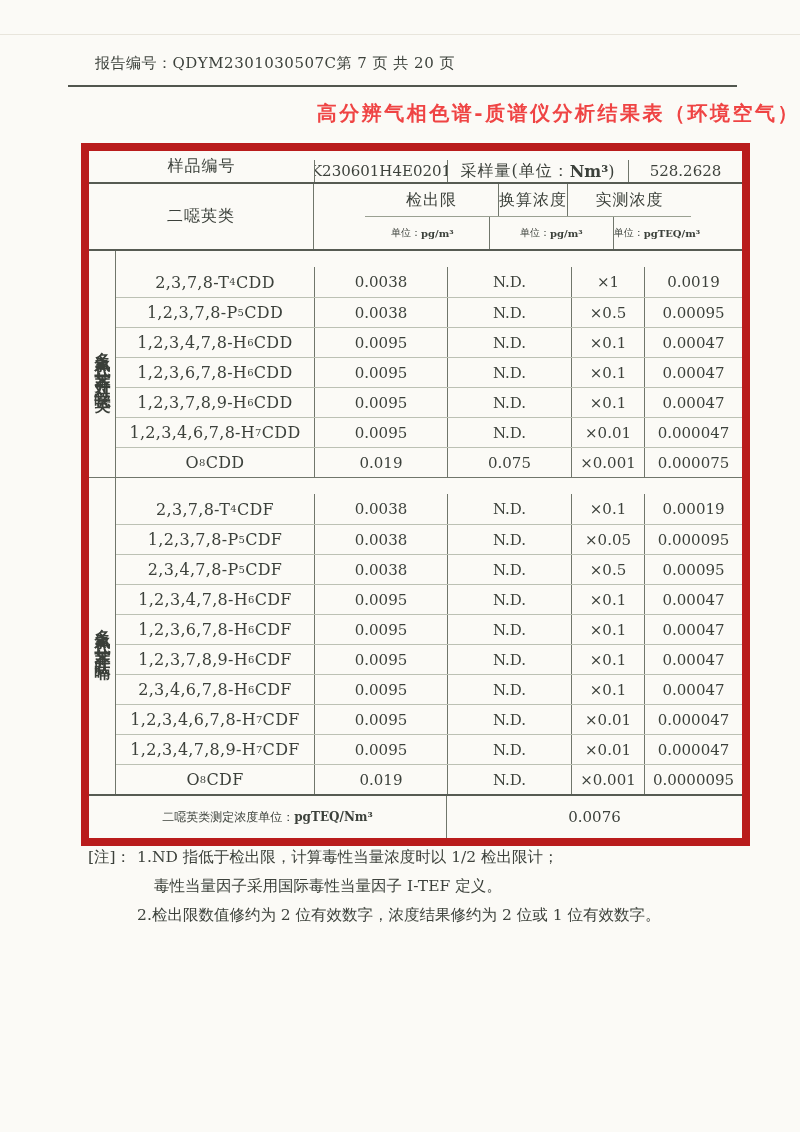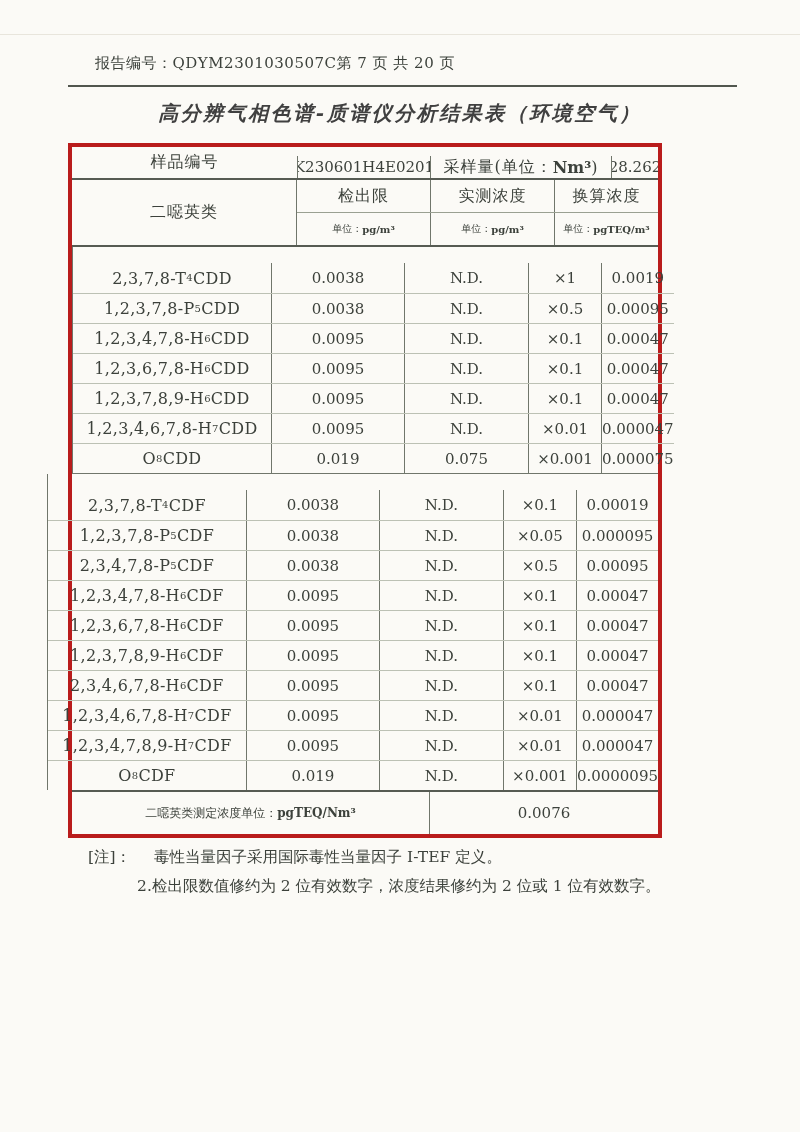--- a/index.html
+++ b/index.html
@@ -13,42 +13,42 @@
   .scan-edge { position:absolute; top:34px; left:0; width:800px; height:1px; background:#e8e5dc; }
 
   
   .doc-header {
     position:absolute; top:54px; left:68px; width:669px;
     display:flex; justify-content:flex-start; align-items:baseline;
     padding:0 30px 0 27px; font-size:15px; letter-spacing:0.5px;
   }
   .header-rule { position:absolute; top:85px; left:68px; width:669px; height:2px; background:#51564e; }
   .doc-title {
-    position:absolute; top:100px; left:0; width:800px; text-align:center;
-    font-size:20px; font-weight:bold; letter-spacing:2.5px; color:#404040;font-style:italic;
+    position:absolute; top:100px; left:0; width:800px; text-align:right;
+    font-size:20px; font-weight:bold; letter-spacing:2.5px; color:#ef4444;
   }
 
   
   .results-table {
-    position:absolute; top:143px; left:68px; width:594px;
-    border:4px solid #b91c1c; background:#fbfaf6;
+    position:absolute; top:143px; left:81px; width:669px;
+    border:8px solid #b91c1c; background:#fbfaf6;
     display:flex; flex-direction:column; font-size:15px;
   }
   .cell { display:flex; align-items:center; justify-content:center; text-align:center; overflow:hidden; }
   .zh { font-size:16px; letter-spacing:1px; }
   .b  { font-weight:bold; letter-spacing:0; }
   sub { font-size:10px; line-height:1; vertical-align:-3px; }
 
   .info-row { display:flex; height:33px; border-bottom:2px solid #565b53; }
   .info-row .cell + .cell { border-left:1px solid #70766b;margin-top:9px; }
   .ci-1 { width:225px; } .ci-2 { width:133px; } .ci-3 { width:181px; } .ci-4 { flex:1; }
 
   .header-block { display:flex; height:67px; border-bottom:2px solid #565b53; }
   .hb-left { width:225px; border-right:1px solid #70766b; }
-  .hb-right { flex:1; display:flex; flex-direction:column; }
+  .hb-right { flex:1; display:flex; flex-direction:column;align-items:center; }
   .hb-row { display:flex; height:33px; }
   .hb-row.names { border-bottom:1px solid #9aa092; }
   .hb-row.units { flex:1; font-size:10px; }
   .hb-row .cell + .cell { border-left:1px solid #70766b; }
   .ch-1 { width:133px; } .ch-2 { width:124px; } .ch-3 { flex:1; }
 
   .group-row { display:flex; }
   .group-row + .group-row { border-top:1px solid #70766b;justify-content:flex-end; }
   .group-label {
     width:27px; border-right:1px solid #70766b;
@@ -99,22 +99,22 @@
           <span>)</span>
         </div>
       <div class="cell ci-4">528.2628</div>
     </div>
 
     <div class="header-block">
       <div class="cell hb-left zh">二噁英类</div>
       <div class="hb-right">
         <div class="hb-row names">
           <div class="cell ch-1 zh">检出限</div>
+          <div class="cell ch-3 zh">换算浓度</div>
           <div class="cell ch-2 zh">实测浓度</div>
-          <div class="cell ch-3 zh">换算浓度</div>
         </div>
         <div class="hb-row units">
           <div class="cell ch-1">
               <span>单位：</span>
               <span class="b">pg/m³</span>
             </div>
           <div class="cell ch-2">
               <span>单位：</span>
               <span class="b">pg/m³</span>
             </div>
@@ -264,17 +264,18 @@
           <span class="b">pgTEQ/Nm³</span>
         </div>
       <div class="cell sm-2">0.0076</div>
     </div>
 
   </div>
 
   <div class="notes">
     <div class="notes-prefix">[注]：</div>
     <div>
+      <div>1.ND 指低于检出限，计算毒性当量浓度时以 1/2 检出限计；</div>
       <div class="note-line2">毒性当量因子采用国际毒性当量因子 I-TEF 定义。</div>
       <div>2.检出限数值修约为 2 位有效数字，浓度结果修约为 2 位或 1 位有效数字。</div>
     </div>
   </div>
 </div>
 
 </body></html>

